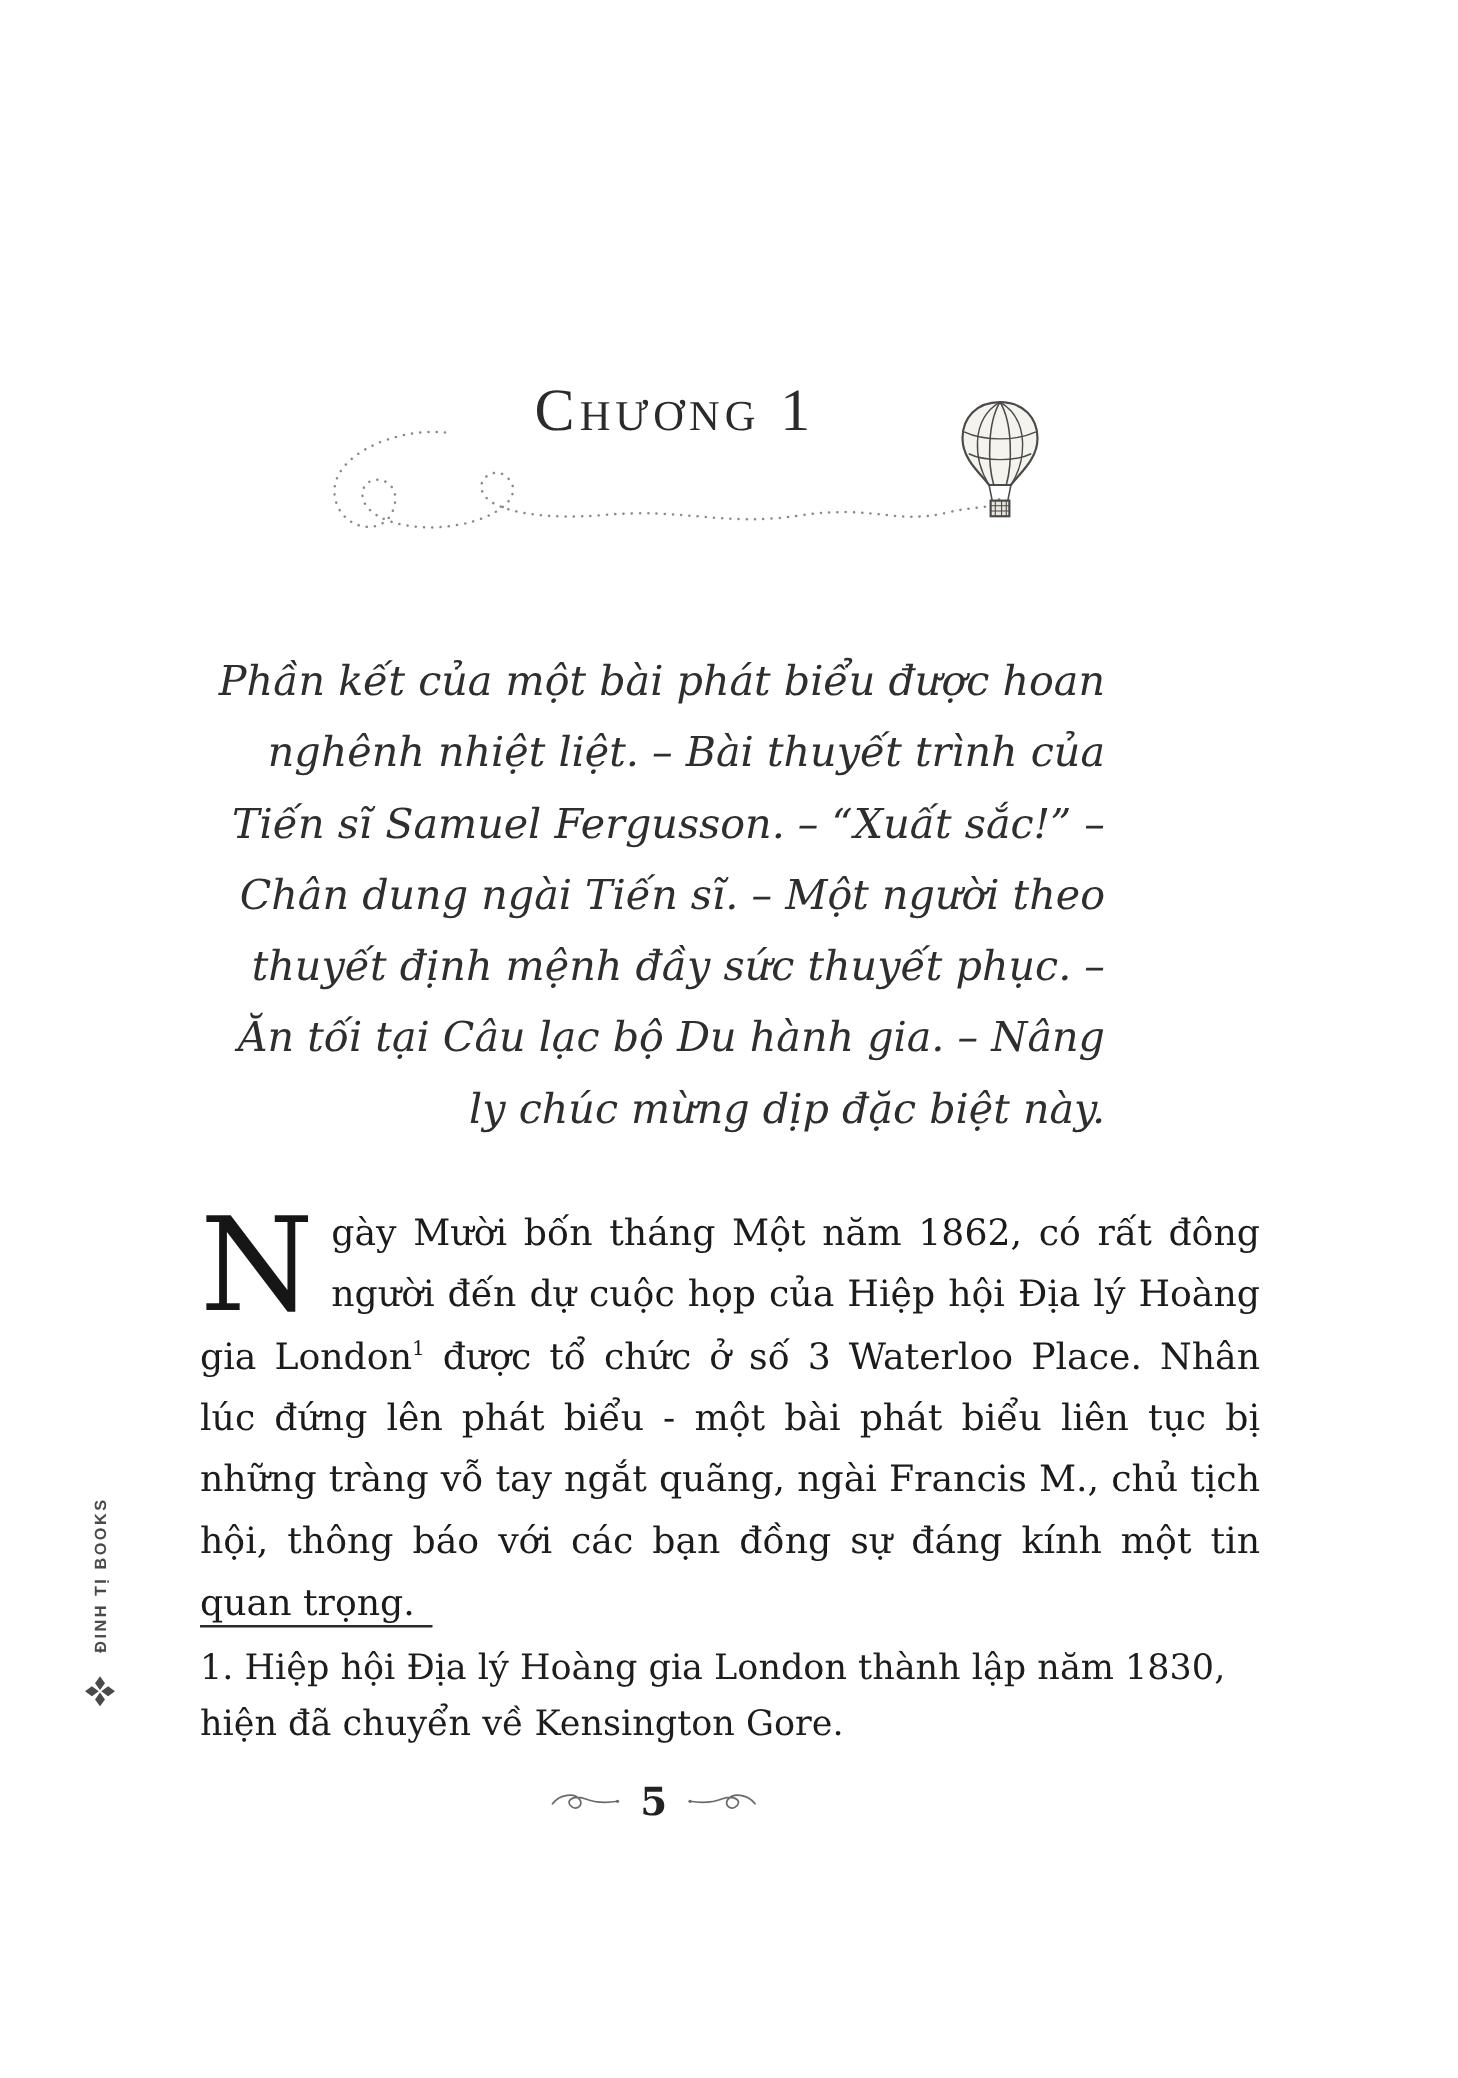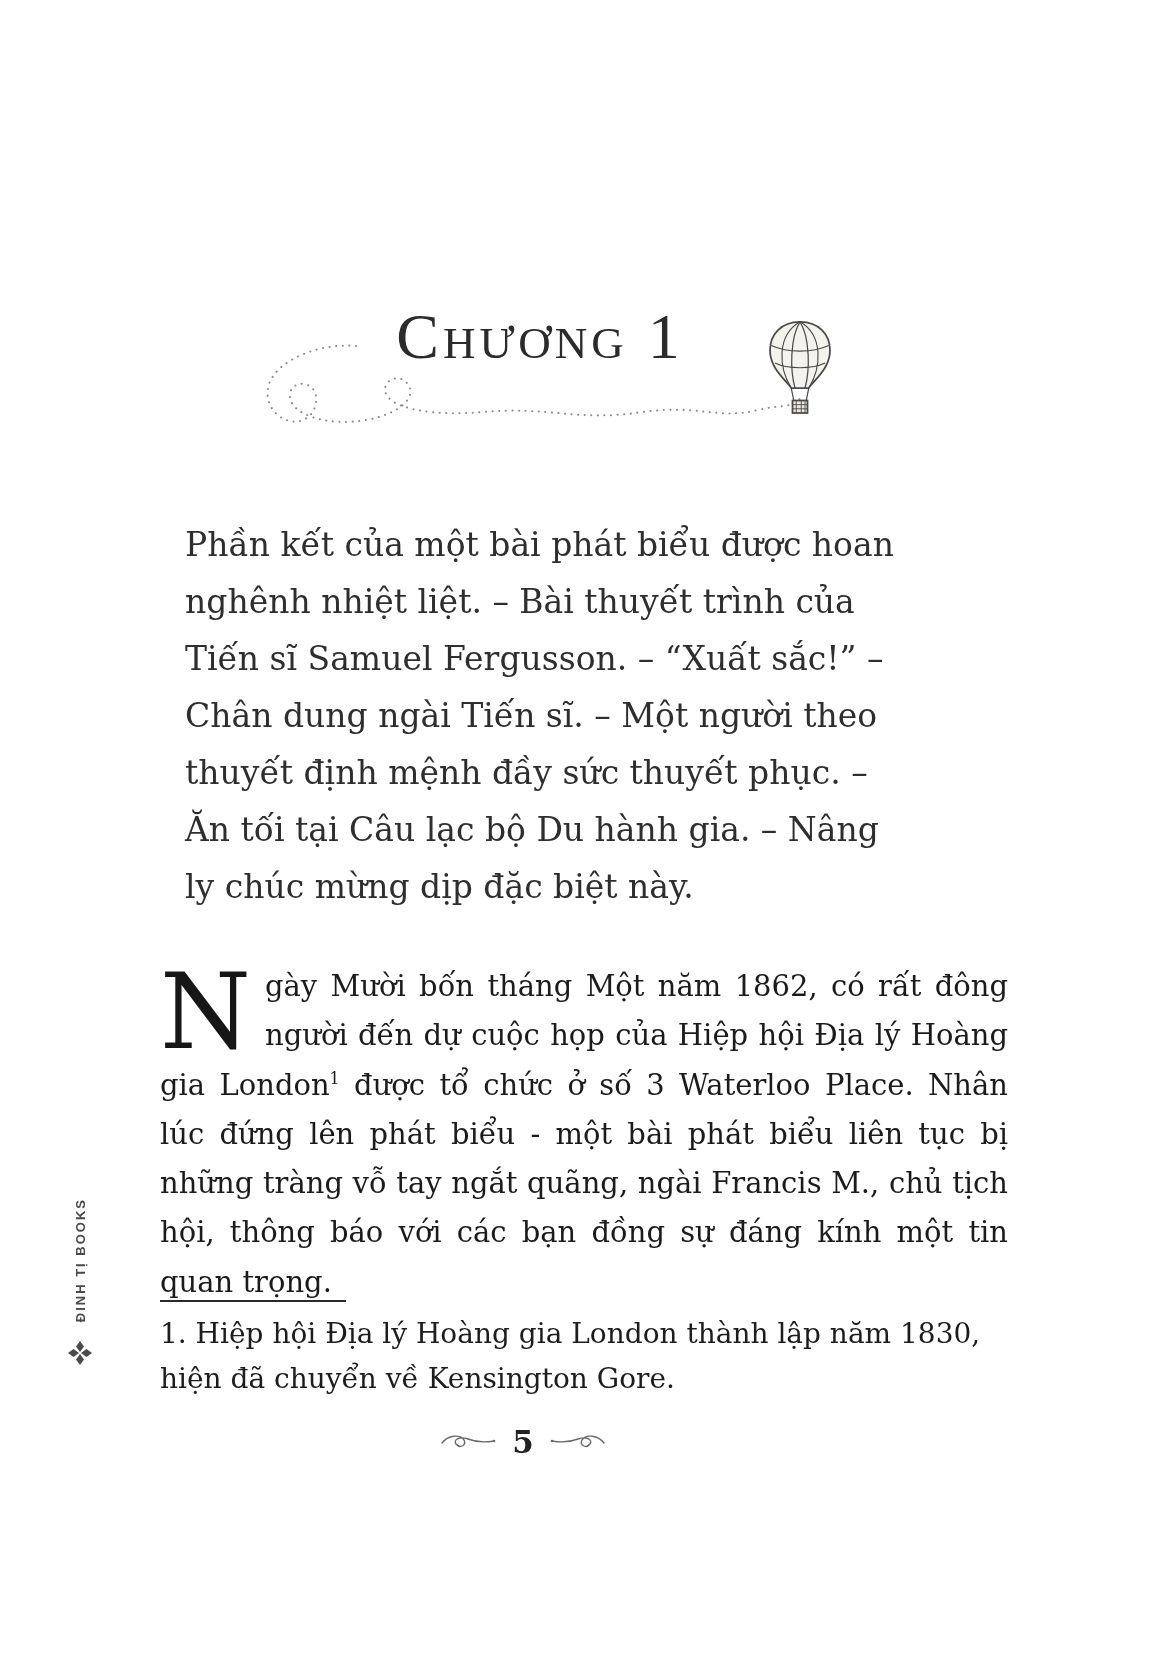--- a/index.html
+++ b/index.html
@@ -14,35 +14,36 @@
   }
 
   
   .chapter-head{
     position:absolute;top:305px;left:40px;width:1000px;
     text-align:center;
   }
   .chapter-title{
     font-family:"Liberation Serif",serif;
     font-variant:small-caps;
-    font-size:64px;
+    font-size:48px;
     letter-spacing:4px;
     color:#2b2b2b;
     line-height:1;
   }
 
   .swirl{position:absolute;left:248px;top:332px;}
   .balloon{position:absolute;left:762px;top:318px;}
 
   
   .summary{
-    position:absolute;top:516px;left:185px;width:710px;
+    position:absolute;top:516px;left:174px;width:710px;
+    font-style:italic;
     font-size:33px;
     line-height:1.73;
-    text-align:left;
+    text-align:right;
     color:#2e2e2e;
   }
 
   
   .body-text{
     position:absolute;top:962px;left:160px;width:848px;
     margin:0;
     font-size:29px;
     line-height:1.7;
     text-align:justify;

